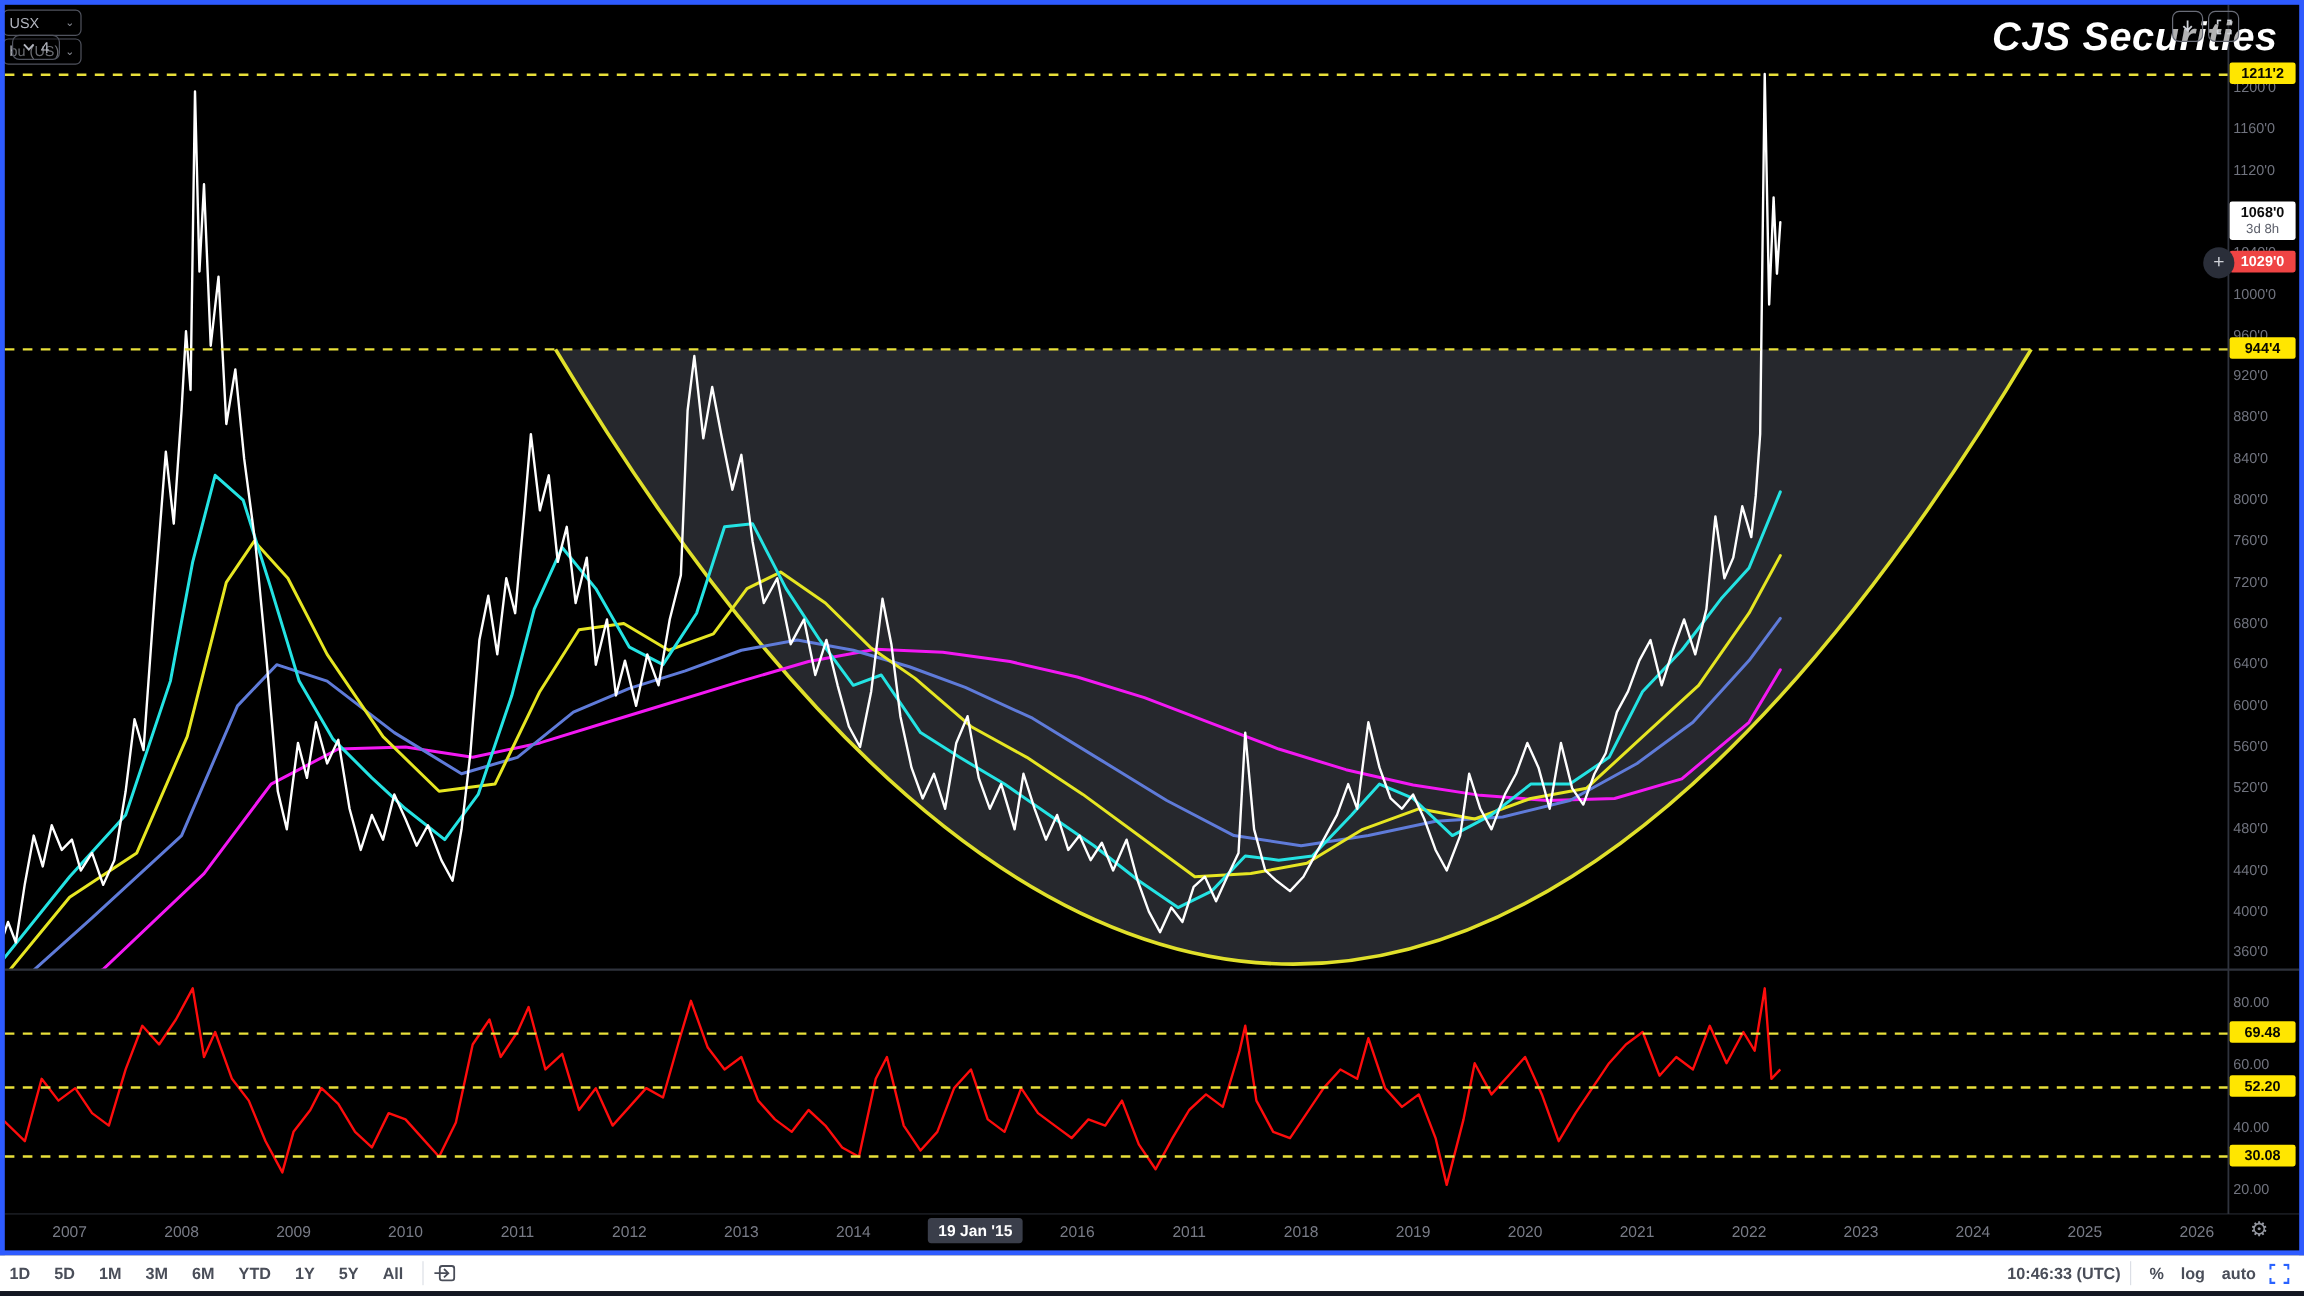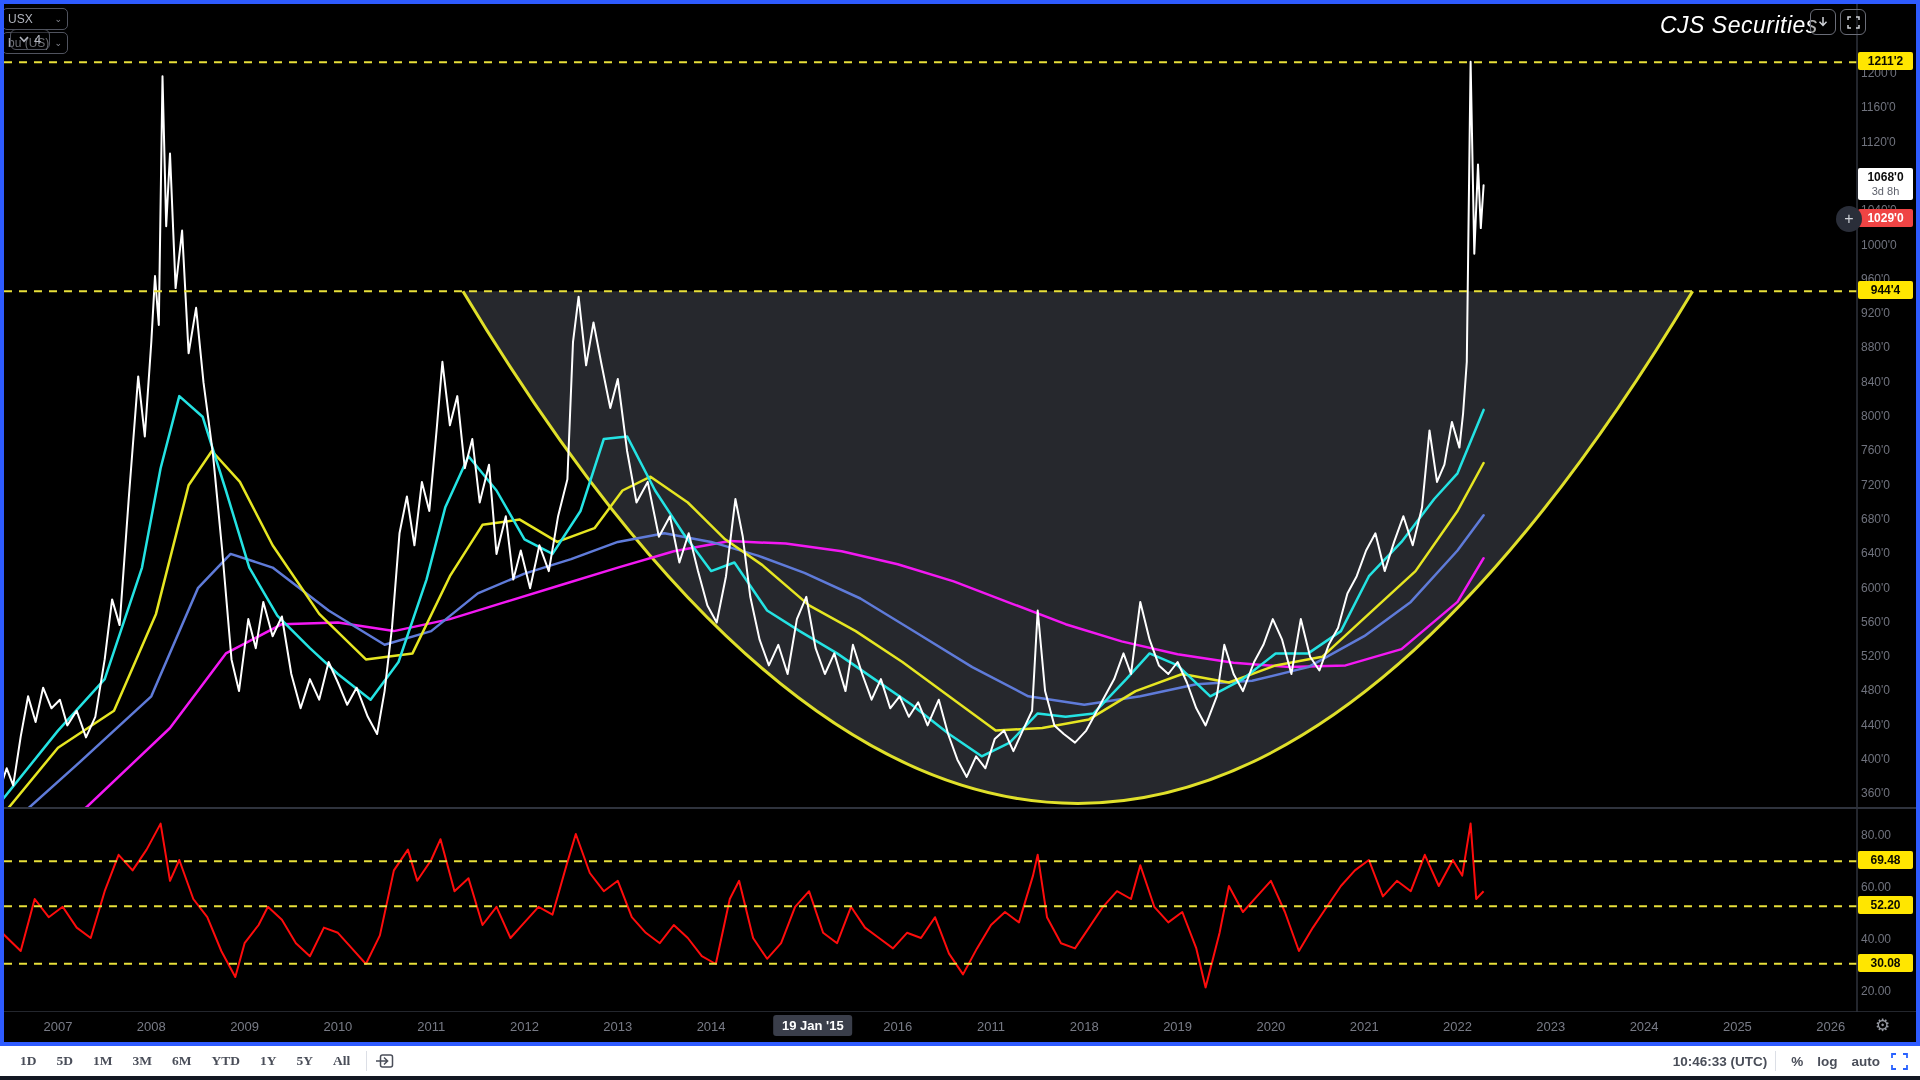--- a/index.html
+++ b/index.html
@@ -23,21 +23,21 @@
       display:flex;align-items:center;justify-content:center;}
   .badge-dot-lobe i{width:9px;height:9px;border-radius:50%;background:#26c6b0;display:block;}
   .badge-d-lobe{width:24px;height:22px;background:#4d3310;border-radius:0 11px 11px 0;
       display:flex;align-items:center;justify-content:center;color:#f7931a;font-size:13px;font-weight:700;}
   #price-row{display:flex;gap:9px;margin-left:14px;color:#e8eaee;font-size:17px;font-weight:700;}
   #legend-collapse{position:absolute;left:10px;top:29px;z-index:20;display:flex;align-items:center;gap:5px;
       border:1px solid #50535e;border-radius:6px;padding:2px 8px;color:#b2b5be;font-size:13px;background:rgba(0,0,0,.4);cursor:pointer;}
   #legend-collapse svg{display:block;}
 
   
-  #watermark{position:absolute;left:1660px;top:12px;color:#fff;font-size:23px;font-weight:400;
+  #watermark{position:absolute;left:1660px;top:12px;color:#fff;font-size:33px;font-weight:700;
       font-style:italic;z-index:15;letter-spacing:.5px;}
   .tr-btn{position:absolute;top:9px;width:24px;height:24px;border:1px solid #6a6d78;border-radius:6px;
       display:flex;align-items:center;justify-content:center;z-index:20;cursor:pointer;background:rgba(0,0,0,.3);}
   #btn-download{left:1810px;}
   #btn-fullscreen{left:1840px;}
 
   
   #price-axis{position:absolute;left:1857px;top:4px;width:59px;height:1008px;z-index:10;}
   .tick{position:absolute;left:4px;color:#70737e;font-size:12px;}
   .axis-label{position:absolute;left:1px;width:55px;text-align:center;font-size:12px;font-weight:700;
@@ -57,21 +57,21 @@
   
   #time-axis{position:absolute;left:4px;top:1012px;width:1912px;height:30px;background:#000;z-index:8;}
   .year-label{position:absolute;top:7px;transform:translateX(-50%);color:#787b86;font-size:13px;}
   #time-marker{position:absolute;top:3px;transform:translateX(-50%);background:#3a3e4a;color:#fff;
       font-size:13px;font-weight:600;padding:3px 9px;border-radius:3px;}
   #axis-gear{position:absolute;left:1875px;top:1015px;color:#9598a1;font-size:17px;z-index:12;cursor:pointer;}
 
   
   #toolbar{position:absolute;left:0;top:1046px;width:1920px;height:30px;background:#ffffff;
       display:flex;align-items:center;z-index:30;font-size:13.5px;color:#4a4e59;}
-  #toolbar .ranges{display:flex;align-items:flex-start;gap:4px;padding-left:12px;font-family:Liberation Serif, serif;}
+  #toolbar .ranges{display:flex;align-items:flex-start;gap:4px;}
   .range-btn{padding:2px 8px;border-radius:4px;cursor:pointer;font-weight:600;color:#4a4e59;}
   .tb-divider{width:1px;height:20px;background:#dcdfe6;margin:0 8px;}
   #toolbar .spacer{flex:1;}
   #clock{font-weight:600;color:#4a4e59;}
   .scale-btn{padding:2px 7px;cursor:pointer;font-weight:600;color:#4a4e59;}
   #btn-goto{display:flex;align-items:center;cursor:pointer;}
   #btn-screen-corners{margin:0 12px 0 4px;cursor:pointer;display:flex;align-items:center;}
   #bottom-strip{position:absolute;left:0;top:1076px;width:1920px;height:4px;background:#131722;z-index:31;}
 </style>
 </head>

